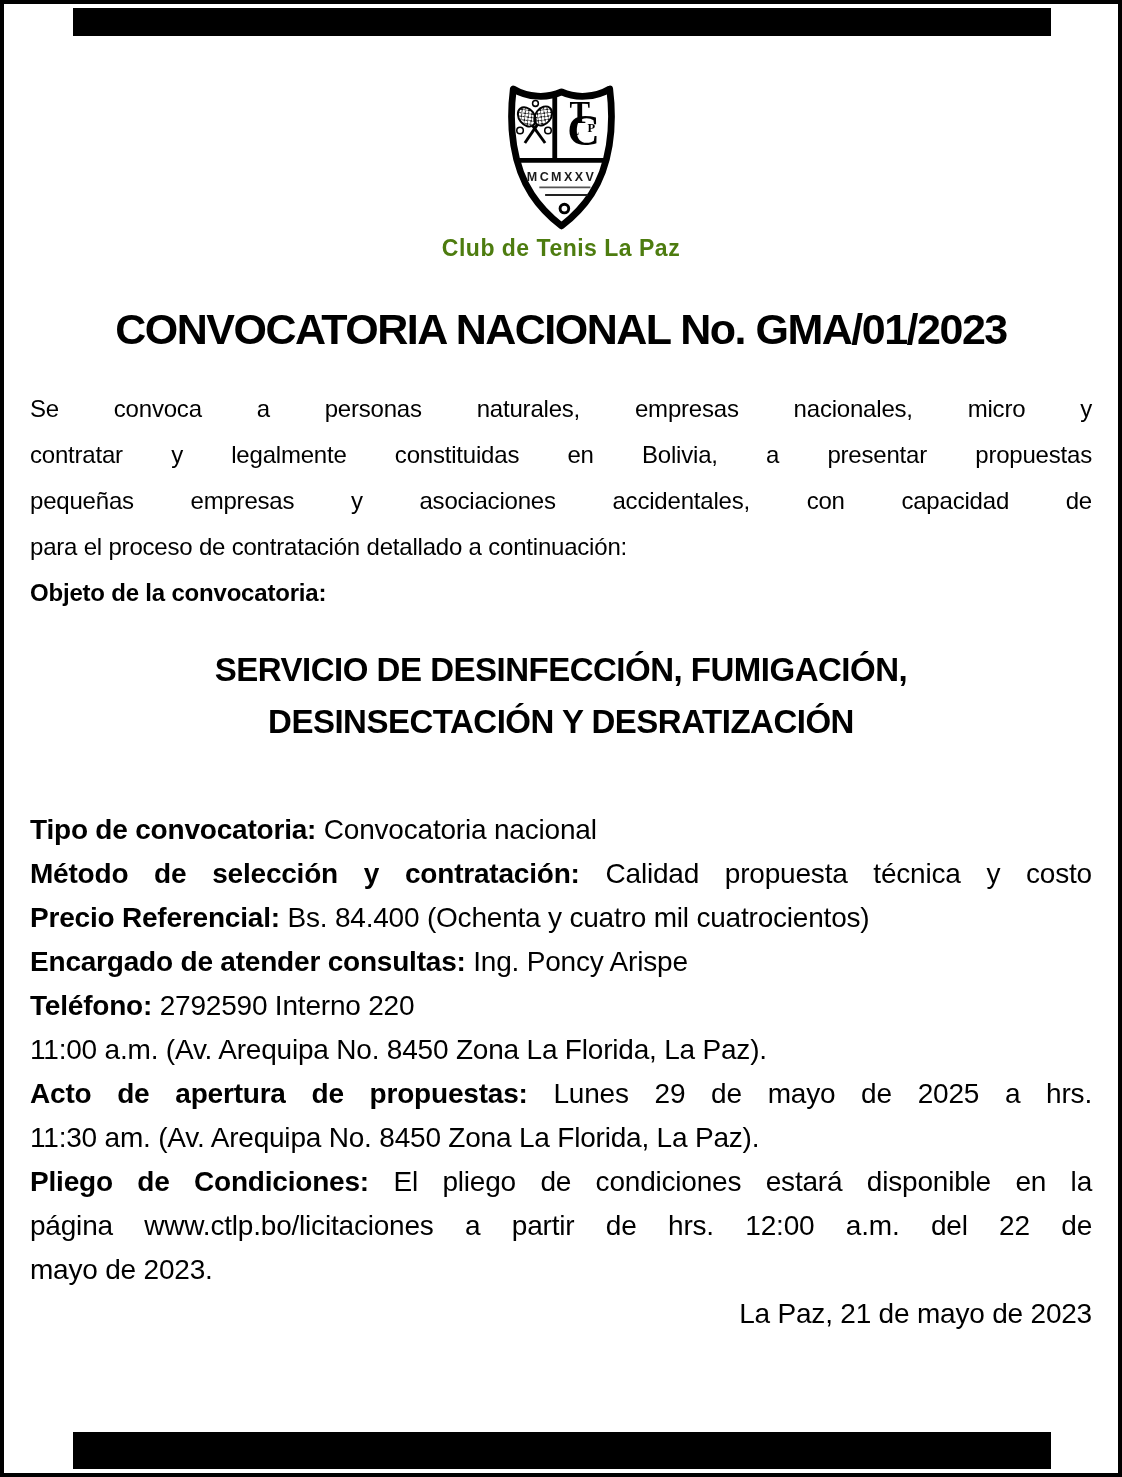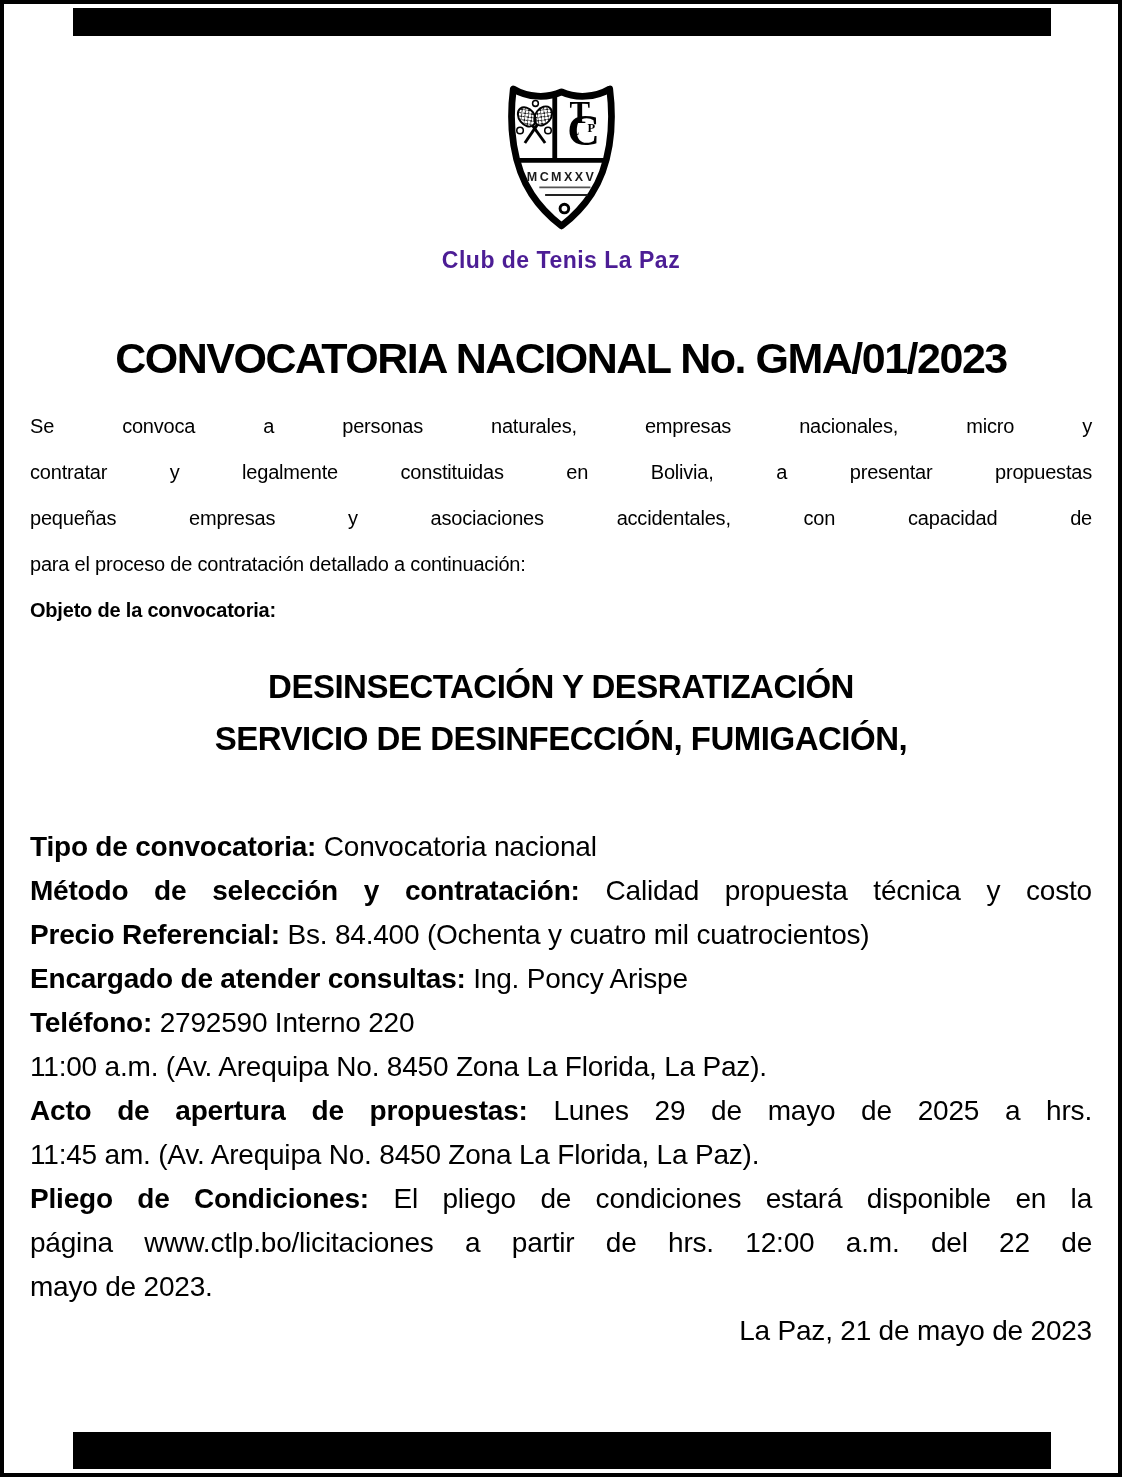--- a/index.html
+++ b/index.html
@@ -13,28 +13,28 @@
     font-family:"Liberation Sans",sans-serif;
     color:#000;
   }
   .bar{position:absolute;left:69px;right:67px;background:#000;}
   .bar-top{top:4px;height:28px;}
   .bar-bottom{bottom:4px;height:37px;}
   .content{padding:0 26px;}
   .logo-wrap{margin-top:75px;text-align:center;}
   .shield{display:block;margin:0 auto;width:135px;height:155px;}
   .club-name{
-    margin-top:12px;font-size:23px;line-height:28px;
-    font-weight:700;color:#4c1d95;letter-spacing:.5px;text-align:center;
+    margin-top:0;font-size:23px;line-height:28px;
+    font-weight:700;color:#4d7c0f;letter-spacing:.5px;text-align:center;
   }
   .doc-title{
-    margin-top:60px;text-align:center;
+    margin-top:43px;text-align:center;
     font-size:43px;line-height:48px;font-weight:700;letter-spacing:-1.5px;
   }
-  .intro{margin-top:21px;font-size:20px;line-height:46px;letter-spacing:-.2px;}
+  .intro{margin-top:33px;font-size:24px;line-height:46px;letter-spacing:-.2px;}
   .subject{
     margin-top:28px;text-align:center;
     font-size:33px;line-height:52px;font-weight:700;letter-spacing:-.5px;
   }
   .details{margin-top:60px;font-size:28px;line-height:44px;letter-spacing:-.2px;}
   .line{white-space:normal;}
   .jline{text-align:justify;text-align-last:justify;}
   .cline{text-align:center;}
   .date-line{text-align:right;font-size:28px;line-height:44px;letter-spacing:-.2px;}
   b{font-weight:700;}
@@ -85,33 +85,33 @@
 
     <div class="intro">
         <div class="line jline"><span>Se convoca a personas naturales, empresas nacionales, micro y</span></div>
         <div class="line jline"><span>contratar y legalmente constituidas en Bolivia, a presentar propuestas</span></div>
         <div class="line jline"><span>pequeñas empresas y asociaciones accidentales, con capacidad de</span></div>
         <div class="line"><span>para el proceso de contratación detallado a continuación:</span></div>
         <div class="line"><b>Objeto de la convocatoria:</b></div>
       </div>
 
     <div class="subject">
+        <div class="line cline"><span>SERVICIO DE DESINFECCIÓN, FUMIGACIÓN,</span></div>
         <div class="line cline"><span>DESINSECTACIÓN Y DESRATIZACIÓN</span></div>
-        <div class="line cline"><span>SERVICIO DE DESINFECCIÓN, FUMIGACIÓN,</span></div>
       </div>
 
     <div class="details">
         <div class="line"><b>Tipo de convocatoria:</b><span> Convocatoria nacional</span></div>
         <div class="line jline"><b>Método de selección y contratación:</b><span> Calidad propuesta técnica y costo</span></div>
         <div class="line"><b>Precio Referencial:</b><span> Bs. 84.400 (Ochenta y cuatro mil cuatrocientos)</span></div>
         <div class="line"><b>Encargado de atender consultas:</b><span> Ing. Poncy Arispe</span></div>
         <div class="line"><b>Teléfono:</b><span> 2792590 Interno 220</span></div>
         <div class="line"><span>11:00 a.m. (Av. Arequipa No. 8450 Zona La Florida, La Paz).</span></div>
         <div class="line jline"><b>Acto de apertura de propuestas:</b><span> Lunes 29 de mayo de 2025 a hrs.</span></div>
-        <div class="line"><span>11:45 am. (Av. Arequipa No. 8450 Zona La Florida, La Paz).</span></div>
+        <div class="line"><span>11:30 am. (Av. Arequipa No. 8450 Zona La Florida, La Paz).</span></div>
         <div class="line jline"><b>Pliego de Condiciones:</b><span> El pliego de condiciones estará disponible en la</span></div>
         <div class="line jline"><span>página www.ctlp.bo/licitaciones a partir de hrs. 12:00 a.m. del 22 de</span></div>
         <div class="line"><span>mayo de 2023.</span></div>
       </div>
 
     <div class="date-line">La Paz, 21 de mayo de 2023</div>
 
   </div>
 
   <div class="bar bar-bottom"></div>

